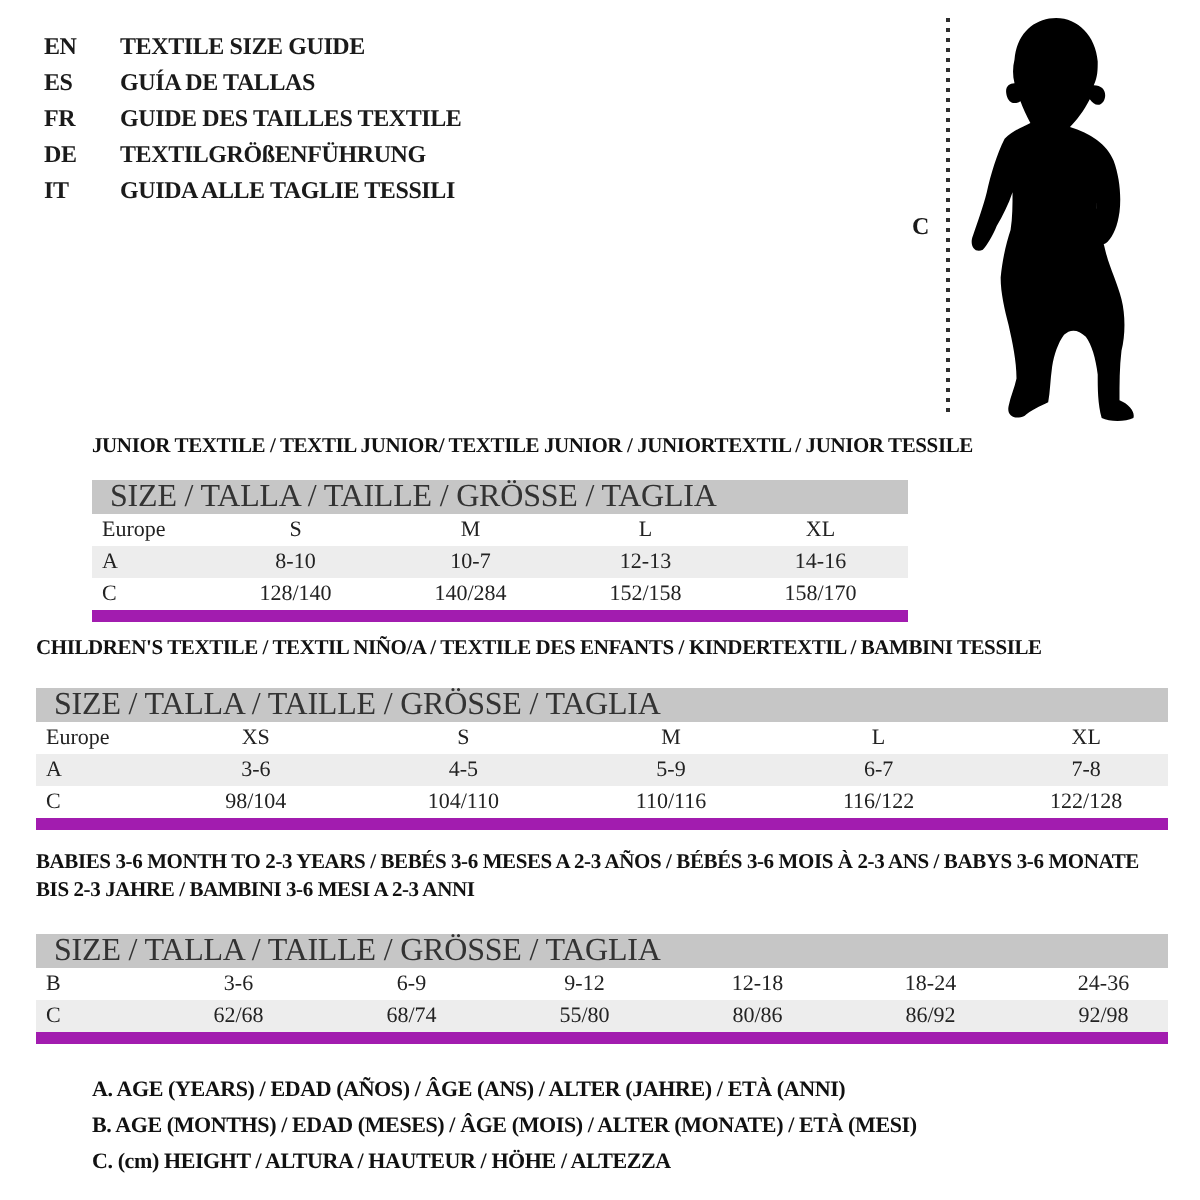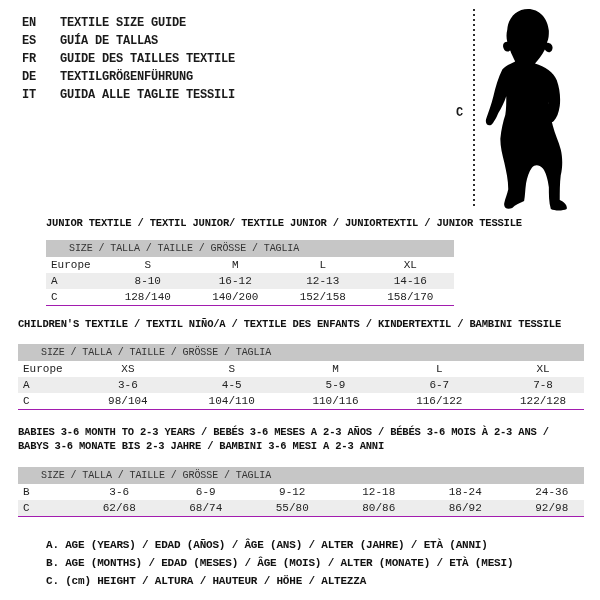--- a/index.html
+++ b/index.html
@@ -1,18 +1,18 @@
 <!DOCTYPE html>
 <html><head>
 <meta charset="utf-8">
 <style>
   html,body{margin:0;padding:0;background:#fff;}
   .canvas{
     position:relative;width:584px;height:600px;background:#fff;overflow:hidden;
-    font-family:Liberation Mono, monospace;color:#1a1a1a;
+    font-family:Liberation Serif, serif;color:#1a1a1a;
   }
   
   .langs{position:absolute;left:22px;top:14px;}
   .lang-row{display:flex;height:18px;line-height:18px;font-size:12px;font-weight:700;letter-spacing:-0.2px;}
   .lang-code{width:38px;}
   
   .dashline{
     position:absolute;left:473px;top:9px;width:2px;height:197px;
     background:repeating-linear-gradient(to bottom,#2e2e2e 0 2px,transparent 2px 5px);
   }
@@ -22,27 +22,27 @@
   .table{position:absolute;left:18px;}
   .t1{top:217px;width:408px;margin-left:28px;}
   .t2{top:318px;width:577px;}
   .t3{top:425px;width:577px;}
   .t-title{
     font-size:10.5px;font-weight:700;letter-spacing:-0.2px;line-height:13px;color:#111;
     white-space:nowrap;
   }
   .t3 .t-title{white-space:normal;width:560px;line-height:14px;}
   .t-sizebar{
-    background:#c6c6c6;height:17px;line-height:17px;font-size:10px;color:#333;
-    padding-left:23px;letter-spacing:-0.1px;
+    background:#c6c6c6;height:17px;line-height:17px;font-size:16px;color:#333;
+    padding-left:9px;letter-spacing:-0.1px;
   }
   .t1 .t-sizebar{margin-top:10px;}
   .t2 .t-sizebar{margin-top:13px;}
   .t3 .t-sizebar{margin-top:14px;}
-  .t-rows{border-bottom:1px solid #a21caf;}
+  .t-rows{border-bottom:6px solid #a21caf;}
   .t-row{display:flex;height:16px;line-height:16px;font-size:11px;color:#222;}
   .t-row:nth-child(even){background:#ededed;}
   .rlabel{width:58px;padding-left:5px;box-sizing:border-box;}
   .rval{flex:1;text-align:center;}
   
   .footnotes{position:absolute;left:22px;top:536px;}
   .footnote{height:18px;line-height:18px;font-size:11px;font-weight:700;letter-spacing:-0.2px;color:#111;margin-left:24px;}
 </style>
 </head>
 <body>
@@ -131,28 +131,28 @@
         <div class="t-row">
           <span class="rlabel">Europe</span>
           <span class="rval">S</span>
           <span class="rval">M</span>
           <span class="rval">L</span>
           <span class="rval">XL</span>
         </div>
         <div class="t-row">
           <span class="rlabel">A</span>
           <span class="rval">8-10</span>
-          <span class="rval">16-12</span>
+          <span class="rval">10-7</span>
           <span class="rval">12-13</span>
           <span class="rval">14-16</span>
         </div>
         <div class="t-row">
           <span class="rlabel">C</span>
           <span class="rval">128/140</span>
-          <span class="rval">140/200</span>
+          <span class="rval">140/284</span>
           <span class="rval">152/158</span>
           <span class="rval">158/170</span>
         </div>
       </div>
   </div>
 
   <div class="table t2">
     <div class="t-title">CHILDREN'S TEXTILE / TEXTIL NIÑO/A / TEXTILE DES ENFANTS / KINDERTEXTIL / BAMBINI TESSILE</div>
     <div class="t-sizebar">SIZE / TALLA / TAILLE / GRÖSSE / TAGLIA</div>
     <div class="t-rows">

